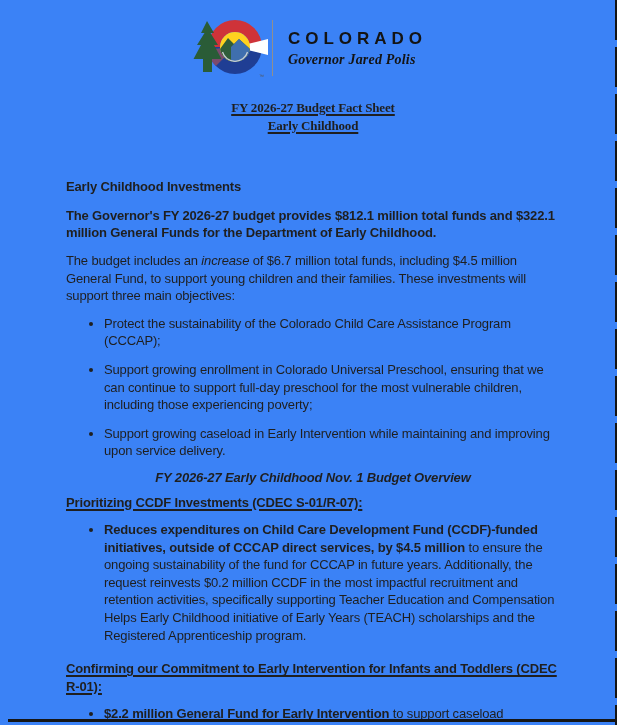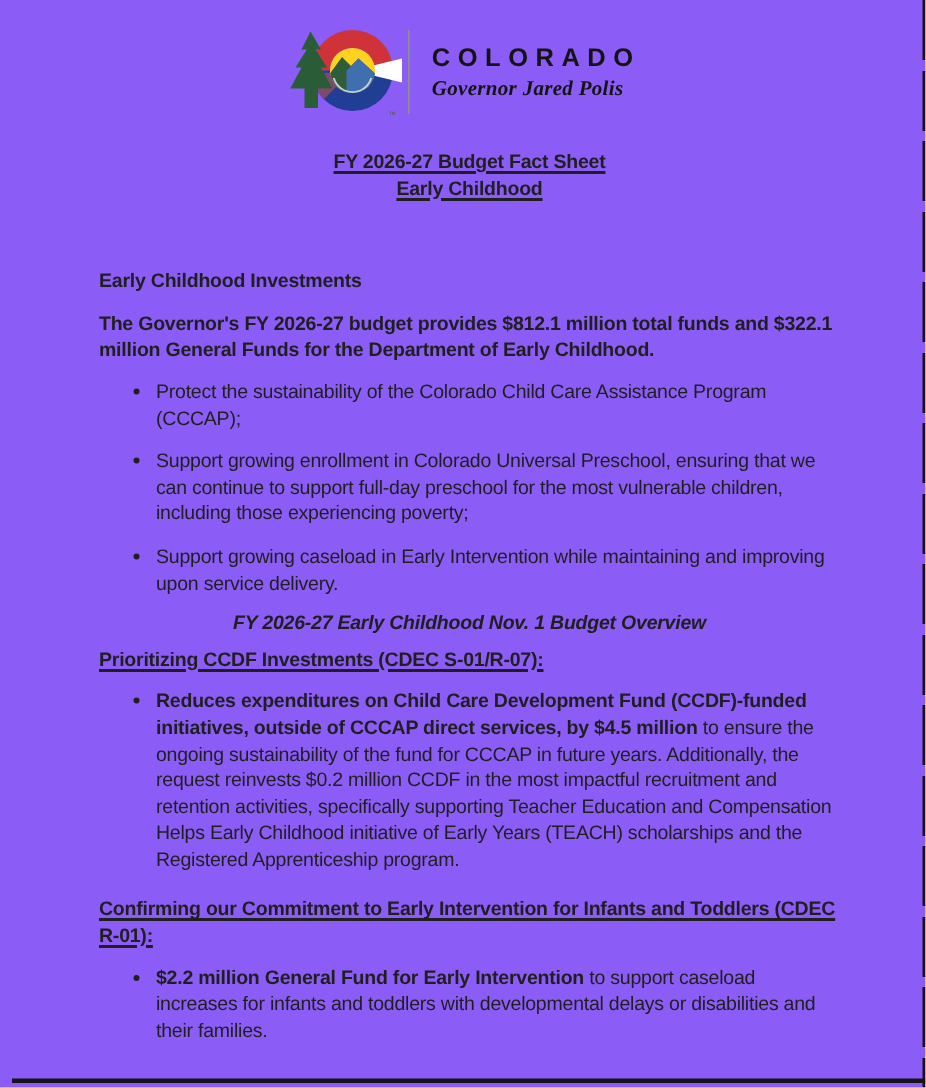--- a/index.html
+++ b/index.html
@@ -1,19 +1,19 @@
 <!DOCTYPE html>
 <html><head>
 <meta charset="utf-8">
 <style>
   html,body { margin:0; padding:0; background:#ffffff; }
   .page {
     position:relative;
     width:617px; height:725px;
-    background:#8b5cf6;
+    background:#3b82f6;
     overflow:hidden;
     font-family:"Liberation Sans", sans-serif;
     color:#1f1f1f;
   }
   
   .right-border {
     position:absolute; top:0; right:0; width:2px; height:100%;
     background:repeating-linear-gradient(to bottom, #151515 0 40px, transparent 40px 47px);
   }
   .bottom-border {
@@ -39,21 +39,21 @@
   }
   
   .content {
     margin-left:66px; width:494px;
     font-size:13px; line-height:17.6px; letter-spacing:-0.15px;
   }
   .title-line {
     text-align:center; font-weight:bold;
     text-decoration:underline; text-decoration-thickness:1.5px; text-underline-offset:2px;
   }
-  .titles { margin-top:18px; }
+  .titles { margin-top:18px;font-family:Liberation Serif, serif; }
   .section-label { font-weight:bold;margin-top:44px; }
   .lead-para { font-weight:bold; margin:11px 0 0 0; }
   .intro-para { margin:10px 0 0 0; }
   ul.bullet-list { margin:10px 0 0 0; padding-left:38px; list-style:disc; }
   ul.bullet-list li + li { margin-top:11px; }
   .overview-heading { text-align:center; font-weight:bold; margin-top:9px;font-style:italic; }
   .sub-heading {
     font-weight:bold; margin-top:7px;
     text-decoration:underline; text-decoration-thickness:1.5px; text-underline-offset:2px;
   }
@@ -101,20 +101,21 @@
 
     <div class="titles">
       <div class="title-line">FY 2026-27 Budget Fact Sheet</div>
       <div class="title-line">Early Childhood</div>
     </div>
 
     <div class="section-label">Early Childhood Investments</div>
 
     <p class="lead-para">The Governor's FY 2026-27 budget provides $812.1 million total funds and $322.1 million General Funds for the Department of Early Childhood.</p>
 
+    <p class="intro-para"><span>The budget includes an </span><span style="font-style: italic;">increase</span><span> of $6.7 million total funds, including $4.5 million General Fund, to support young children and their families. These investments will support three main objectives:</span></p>
 
     <ul class="bullet-list">
       <li>Protect the sustainability of the Colorado Child Care Assistance Program (CCCAP);</li>
       <li>Support growing enrollment in Colorado Universal Preschool, ensuring that we can continue to support full-day preschool for the most vulnerable children, including those experiencing poverty;</li>
       <li>Support growing caseload in Early Intervention while maintaining and improving upon service delivery.</li>
     </ul>
 
     <div class="overview-heading">FY 2026-27 Early Childhood Nov. 1 Budget Overview</div>
 
     <div class="sub-heading">Prioritizing CCDF Investments (CDEC S-01/R-07):</div>

